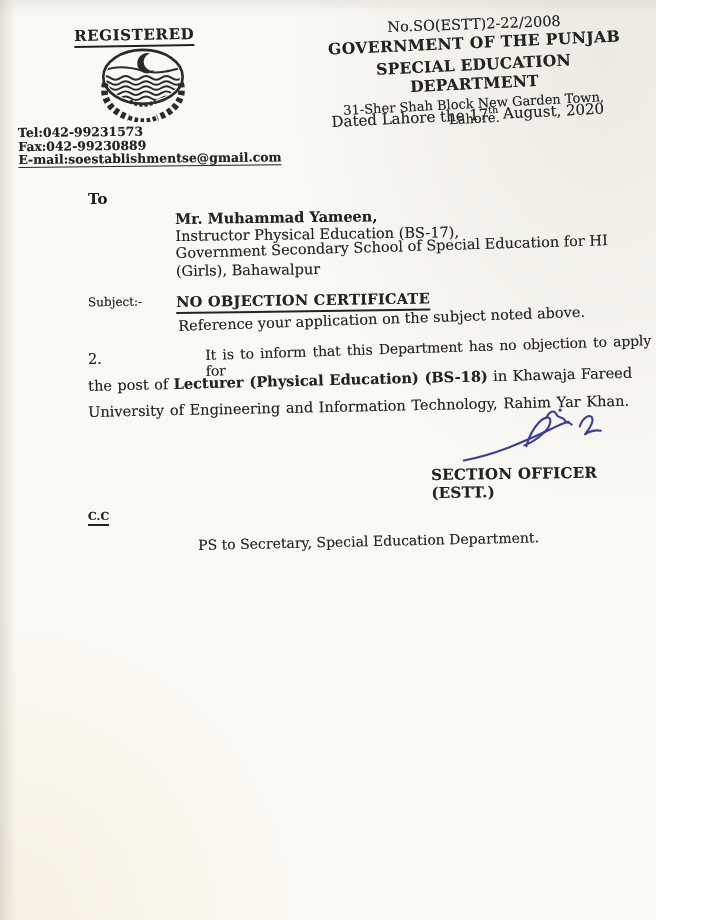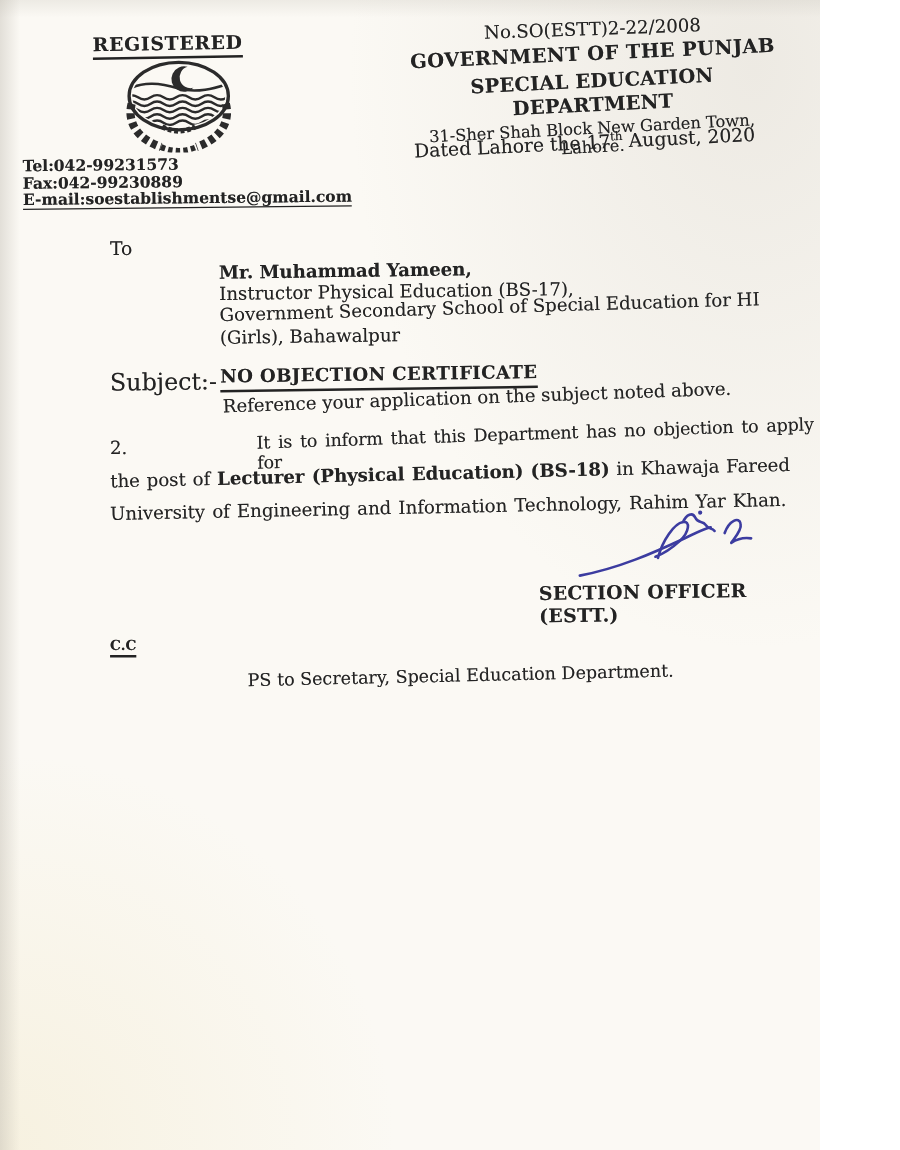--- a/index.html
+++ b/index.html
@@ -34,26 +34,26 @@
   .govt  { font-size:15.5px; font-weight:bold; letter-spacing:0.4px; margin-top:1px; transform:rotate(-2.6deg); }
   .dept  { font-size:15.5px; font-weight:bold; letter-spacing:0.2px; margin-top:3px; transform:rotate(-2.8deg); }
   .haddr { font-size:13px; margin-top:3px; transform:rotate(-3deg); }
 
   .dated { left:331px; top:112px; font-size:15px; transform:rotate(-2.8deg); transform-origin:left top; }
   .dated sup { font-size:9.5px; }
 
   .contact { left:18px; top:126px; font-size:12.4px; font-weight:bold; line-height:13.6px; transform:rotate(-0.6deg); transform-origin:left top; }
   .email-u { border-bottom:1.6px solid #232323; display:inline-block; padding-bottom:0.5px; }
 
-  .to-label { left:88px; top:190px; font-size:15px; }
+  .to-label { left:88px; top:190px; font-size:15px;font-weight:bold; }
 
   .recipient { left:175px; top:210px; font-size:14.5px; line-height:17.6px; transform:rotate(-0.8deg); transform-origin:left top; }
   .recipient .org1 { transform:rotate(-0.9deg); transform-origin:left top; }
 
-  .subj-label { left:88px; top:295px; font-size:19px; transform:rotate(-0.6deg); }
+  .subj-label { left:88px; top:295px; font-size:12px; transform:rotate(-0.6deg); }
   .subj-text  { left:176px; top:293px; font-size:14.5px; font-weight:bold; letter-spacing:0.3px;
                 border-bottom:2.4px solid #232323; padding-bottom:1.5px;
                 transform:rotate(-0.8deg); transform-origin:left top; }
 
   .para1 { left:178px; top:318px; font-size:14.5px; transform:rotate(-2deg); transform-origin:left top; }
 
   .p2num { left:88px; top:351px; font-size:14.5px; }
   .p2l1  { left:205px; top:347px; width:446px; font-size:14px; letter-spacing:-0.15px;
            text-align:justify; text-align-last:justify;
            transform:rotate(-1.9deg); transform-origin:left top; }

